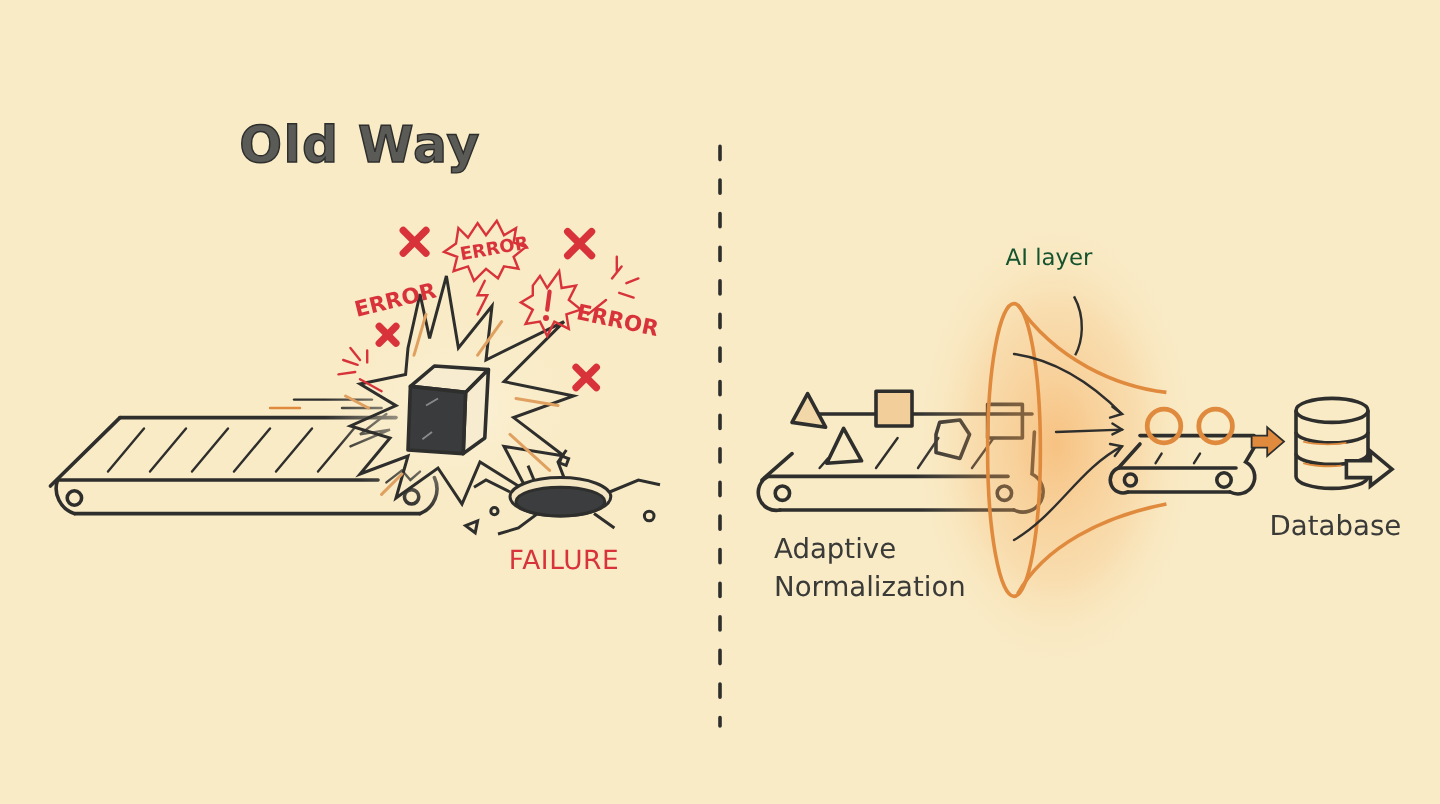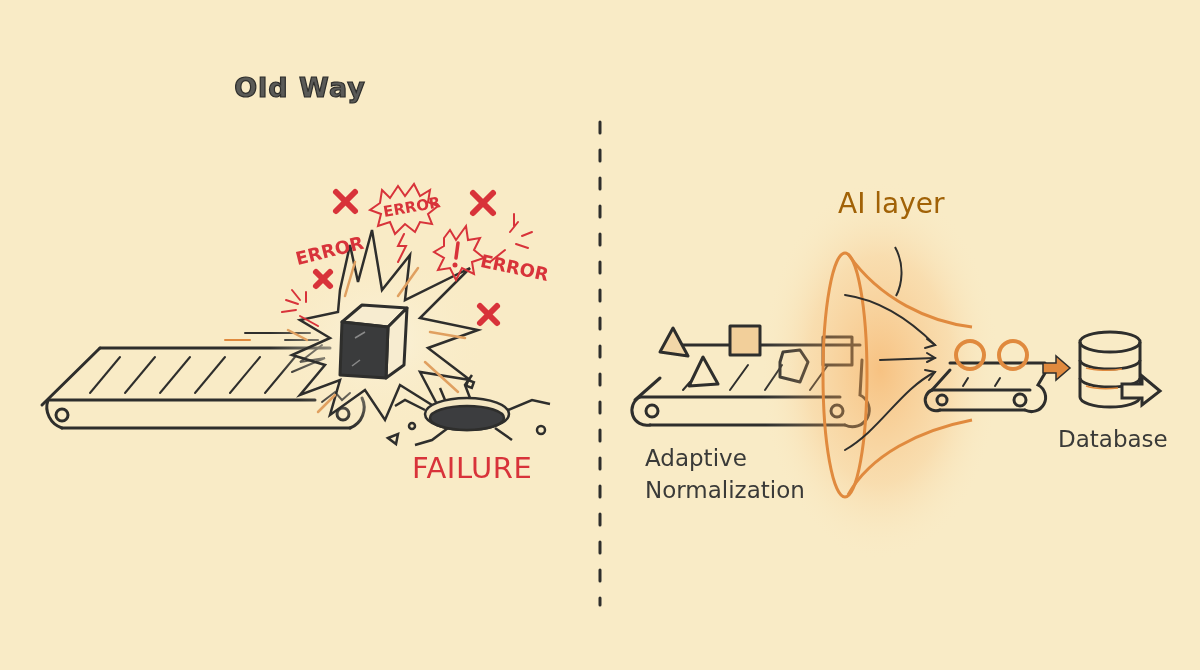--- a/index.html
+++ b/index.html
@@ -4,33 +4,33 @@
 <style>
   html, body { margin: 0; padding: 0; }
   body {
     width: 1200px; height: 670px; overflow: hidden;
     background: #f9ebc6;
     font-family: "DejaVu Sans", sans-serif;
     position: relative;
   }
   .stage { position: absolute; left: 0; top: 0; width: 1200px; height: 670px; }
   .title {
-    position: absolute; top: 72px; font-size: 27px; font-weight: bold;
+    position: absolute; top: 96px; font-size: 42px; font-weight: bold;
     color: #5a5a57; letter-spacing: 1px; text-align: center;
     -webkit-text-stroke: 1.2px #2e2e2c;
   }
   .title.old { left: 150px; width: 300px; }
   .title.new { left: 750px; width: 300px; }
   .label {
     position: absolute; font-size: 22px; color: #3a3a38; line-height: 32px;
   }
   .label.rigid { left: 105px; top: 447px; }
-  .label.failure { left: 412px; top: 452px; color: #d8333a; font-size: 29px; letter-spacing: 0.5px; text-align: right; }
+  .label.failure { left: 424px; top: 452px; color: #d8333a; font-size: 22px; letter-spacing: 0.5px; text-align: right; }
   .label.adaptive { left: 645px; top: 442px; width: 200px; font-size: 23px; }
-  .label.ai { left: 838px; top: 188px; color: #a16207; font-size: 28px; }
+  .label.ai { left: 838px; top: 199px; color: #14532d; font-size: 19px; }
   .label.db { left: 1058px; top: 423px; font-size: 23px; }
   .err {
     position: absolute; color: #d8333a; font-weight: bold; font-size: 18px;
   }
 </style>
 </head>
 <body>
 
 <div class="stage">
 

